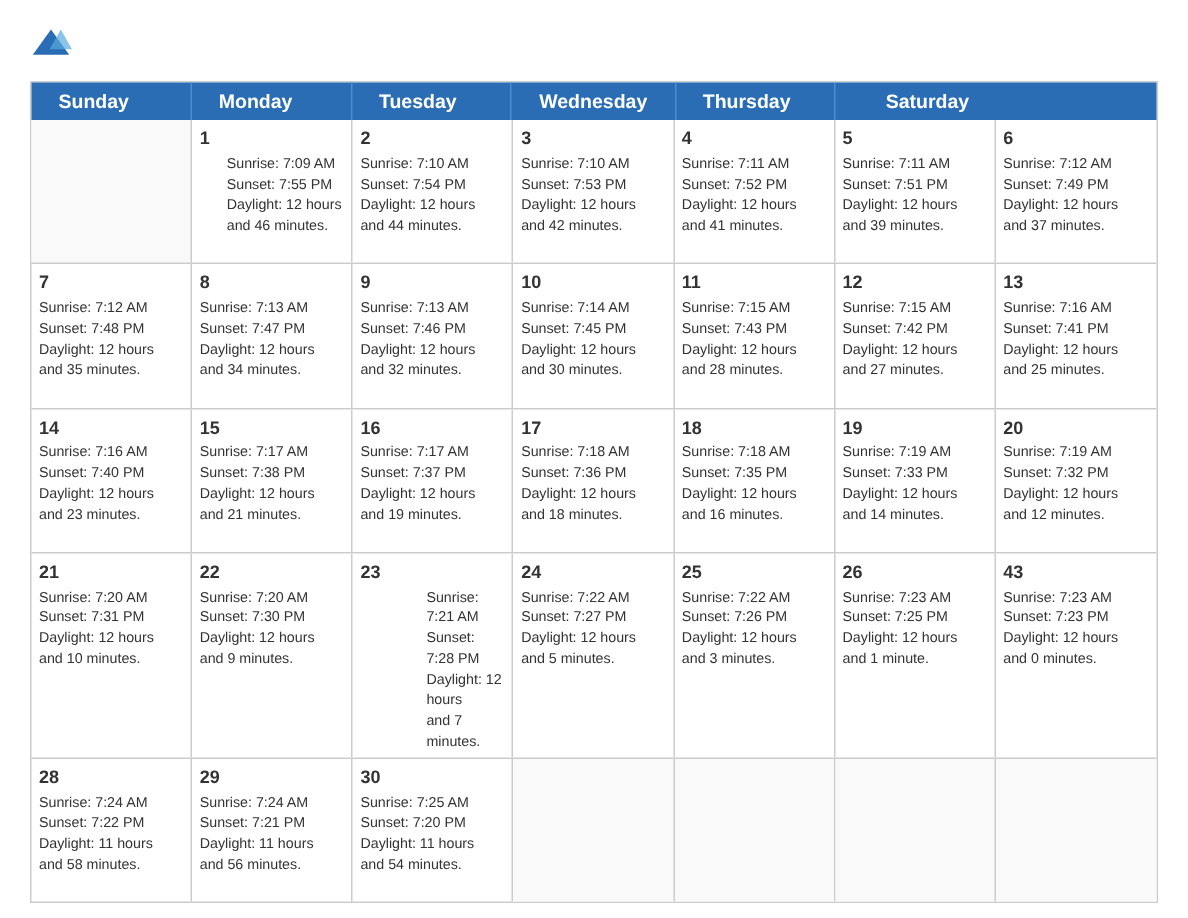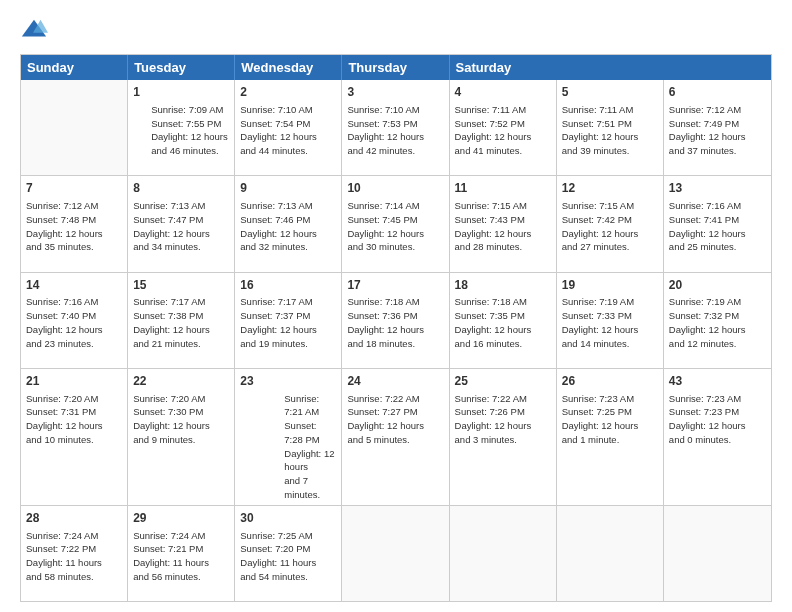--- a/index.html
+++ b/index.html
@@ -67,25 +67,25 @@
     }
     .cal-header {
       display: grid;
       grid-template-columns: repeat(7, 1fr);
       background: #2a6db5;
     }
     .cal-header-cell {
       color: #fff;
       font-size: 13px;
       font-weight: bold;
-      padding: 5px 6px;
+      padding: 5px 18px;
       text-align: left;
       border-right: 1px solid #4a8dd5;
     }
-    .cal-header-cell:last-child { border-right: none; }
+    .cal-header-cell:last-child { border-right: none; text-align: right; }
     .cal-body {
       flex: 1;
       display: flex;
       flex-direction: column;
     }
     .cal-row {
       display: grid;
       grid-template-columns: repeat(7, 1fr);
       flex: 1;
       border-top: 1px solid #ccc;
@@ -132,20 +132,21 @@
     </div>
     <div class="title-block">
       <div class="title-month"></div>
       <div class="title-location"></div>
     </div>
   </div>
 
   <div class="calendar">
     <div class="cal-header" id="cal-header">
         <div class="cal-header-cell">Sunday</div>
+        <div class="cal-header-cell">Monday</div>
         <div class="cal-header-cell">Tuesday</div>
         <div class="cal-header-cell">Wednesday</div>
         <div class="cal-header-cell">Thursday</div>
         <div class="cal-header-cell">Saturday</div>
       </div>
     <div class="cal-body" id="cal-body">
         <div class="cal-row">
           <div class="cal-cell empty"></div>
           <div class="cal-cell">
             <span class="day-num">1</span>

